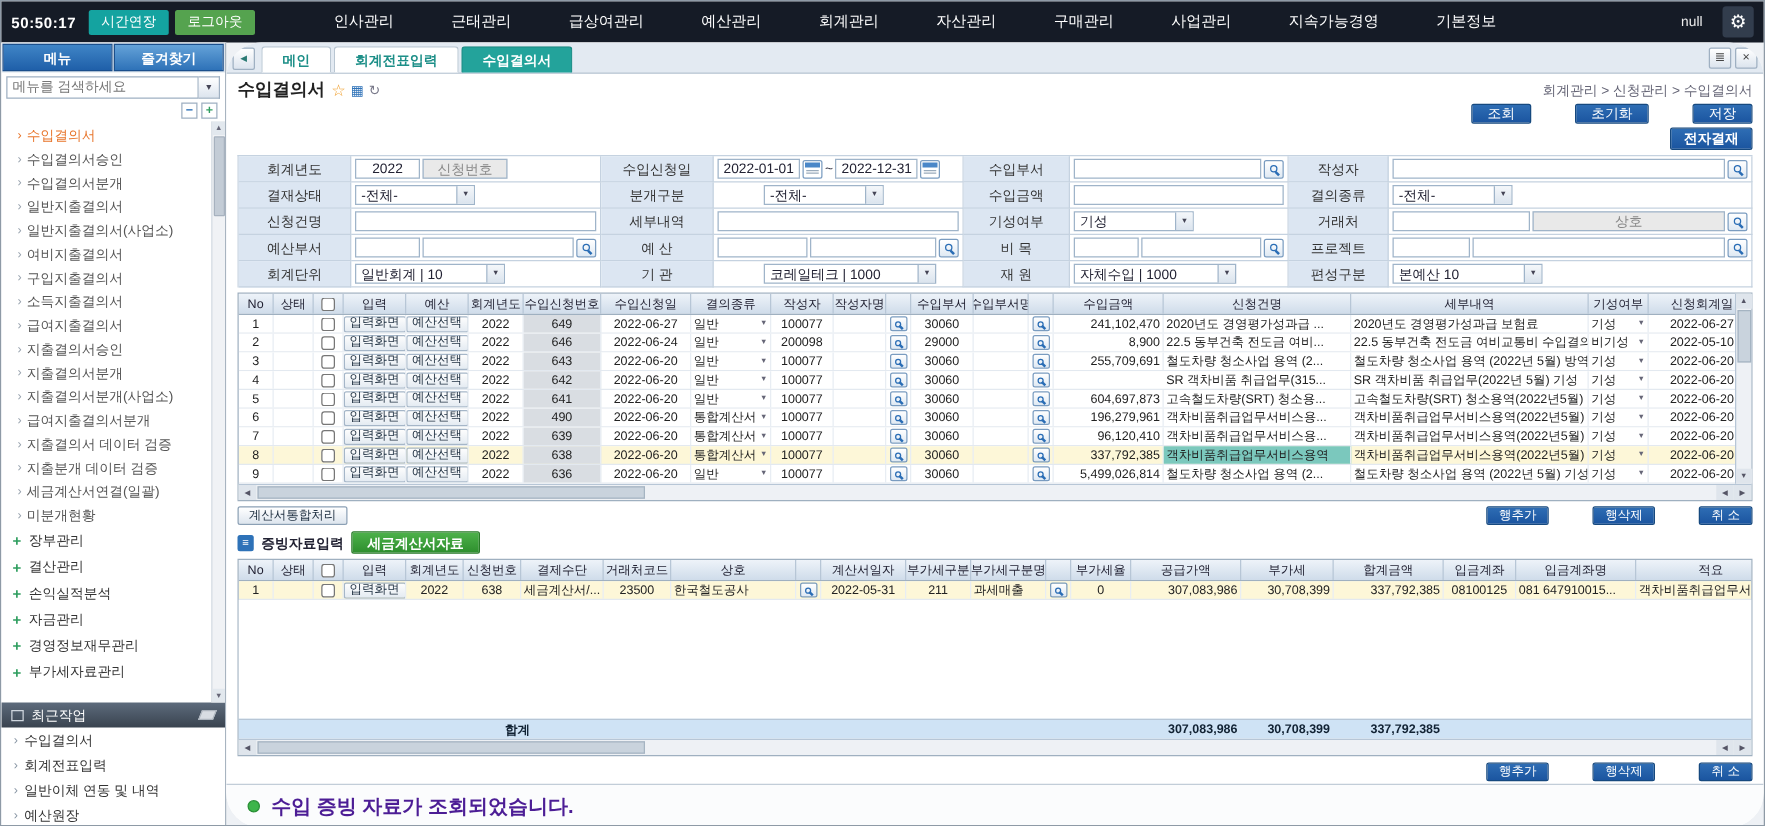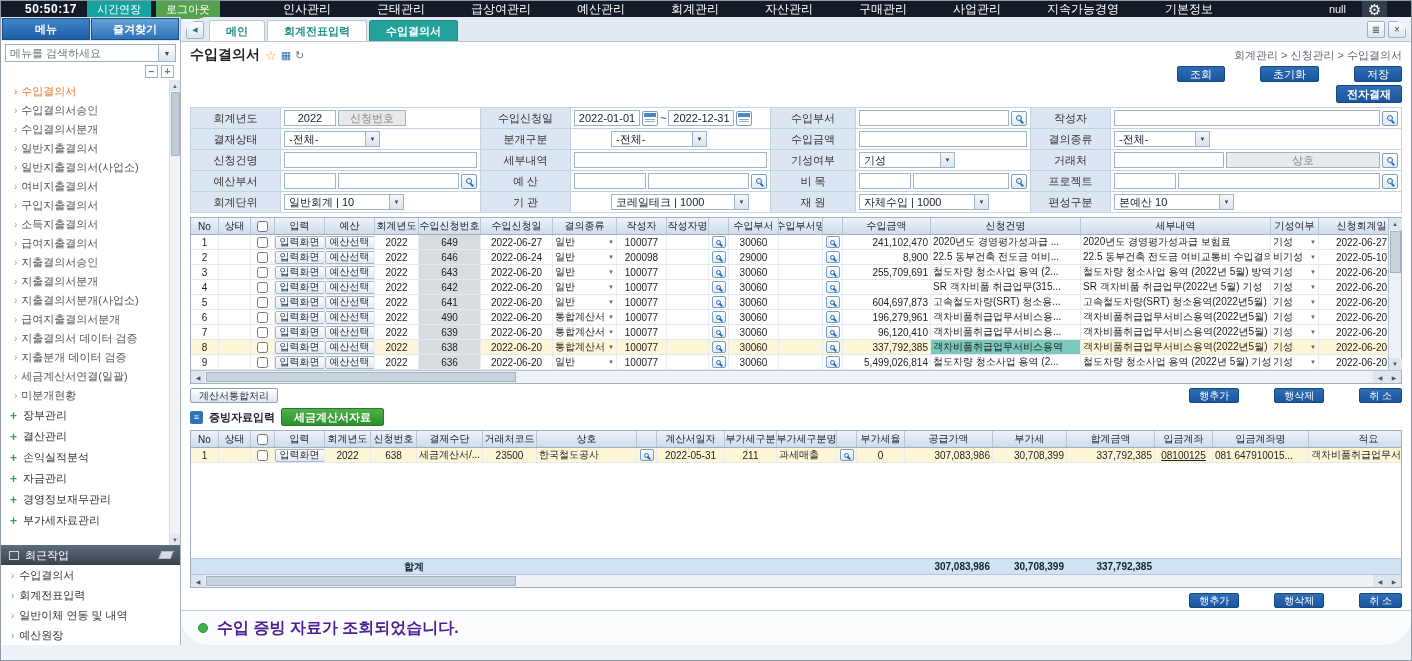--- a/index.html
+++ b/index.html
@@ -1,20 +1,20 @@
 <!DOCTYPE html>
 <html><head>
 <meta charset="utf-8">
 <style>
   * { margin:0; padding:0; box-sizing:border-box; }
   body { font-family:"Liberation Sans", sans-serif; background:#cfd6de; }
   .app { width:1412px; height:661px; position:relative; overflow:hidden; background:#eef1f5; border:1px solid #8e9aa6; }
 
   
-  .topbar { height:16px; background:#151b26; display:flex; align-items:center; padding:0 24px; }
+  .topbar { height:33px; background:#151b26; display:flex; align-items:center; padding:0 8px; }
   .timer { color:#fff; font-size:12px; font-weight:bold; margin-right:10px; letter-spacing:.5px; }
   .btn-teal,.btn-green { height:20px; border:none; border-radius:2px; color:#fff; font-size:11px; padding:0 10px; margin-right:5px; cursor:pointer; font-family:inherit; }
   .btn-teal { background:#14a3a0; }
   .btn-green { background:#55a34f; }
   .topmenu { display:flex; gap:46px; margin-left:58px; }
   .topmenu-item { color:#fff; font-size:12px; cursor:pointer; white-space:nowrap; }
   .null-text { color:#eee; font-size:11px; margin-left:auto; margin-right:16px; }
   .gear-btn { width:25px; height:25px; background:#323d4d; border:none; border-radius:3px; color:#fff; font-size:15px; line-height:1; cursor:pointer; }
 
   
@@ -970,21 +970,21 @@
               <div class="g-cell" style="width: 60px;">과세매출</div>
               <div class="g-cell c" style="width: 20px;">
                 <button class="mag-btn gmag">
                   <span class="mag"></span>
                 </button>
               </div>
               <div class="g-cell c" style="width: 48px;">0</div>
               <div class="g-cell r" style="width: 88px;">307,083,986</div>
               <div class="g-cell r" style="width: 74px;">30,708,399</div>
               <div class="g-cell r" style="width: 88px;">337,792,385</div>
-              <div class="g-cell c" style="width: 58px; text-decoration: underline;">08100125</div>
+              <div class="g-cell c" style="width: 58px;">08100125</div>
               <div class="g-cell" style="width: 96px;">081 647910015...</div>
               <div class="g-cell" style="width: 120px;">객차비품취급업무서비스용...</div>
             </div>
           </div>
         <div class="g-filler"></div>
         <div class="total-row">
           <div class="t-cell c" style="width:446px">합계</div>
           <div class="t-cell" style="width:268px"></div>
           <div class="t-cell r" style="width:88px">307,083,986</div>
           <div class="t-cell r" style="width:74px">30,708,399</div>

